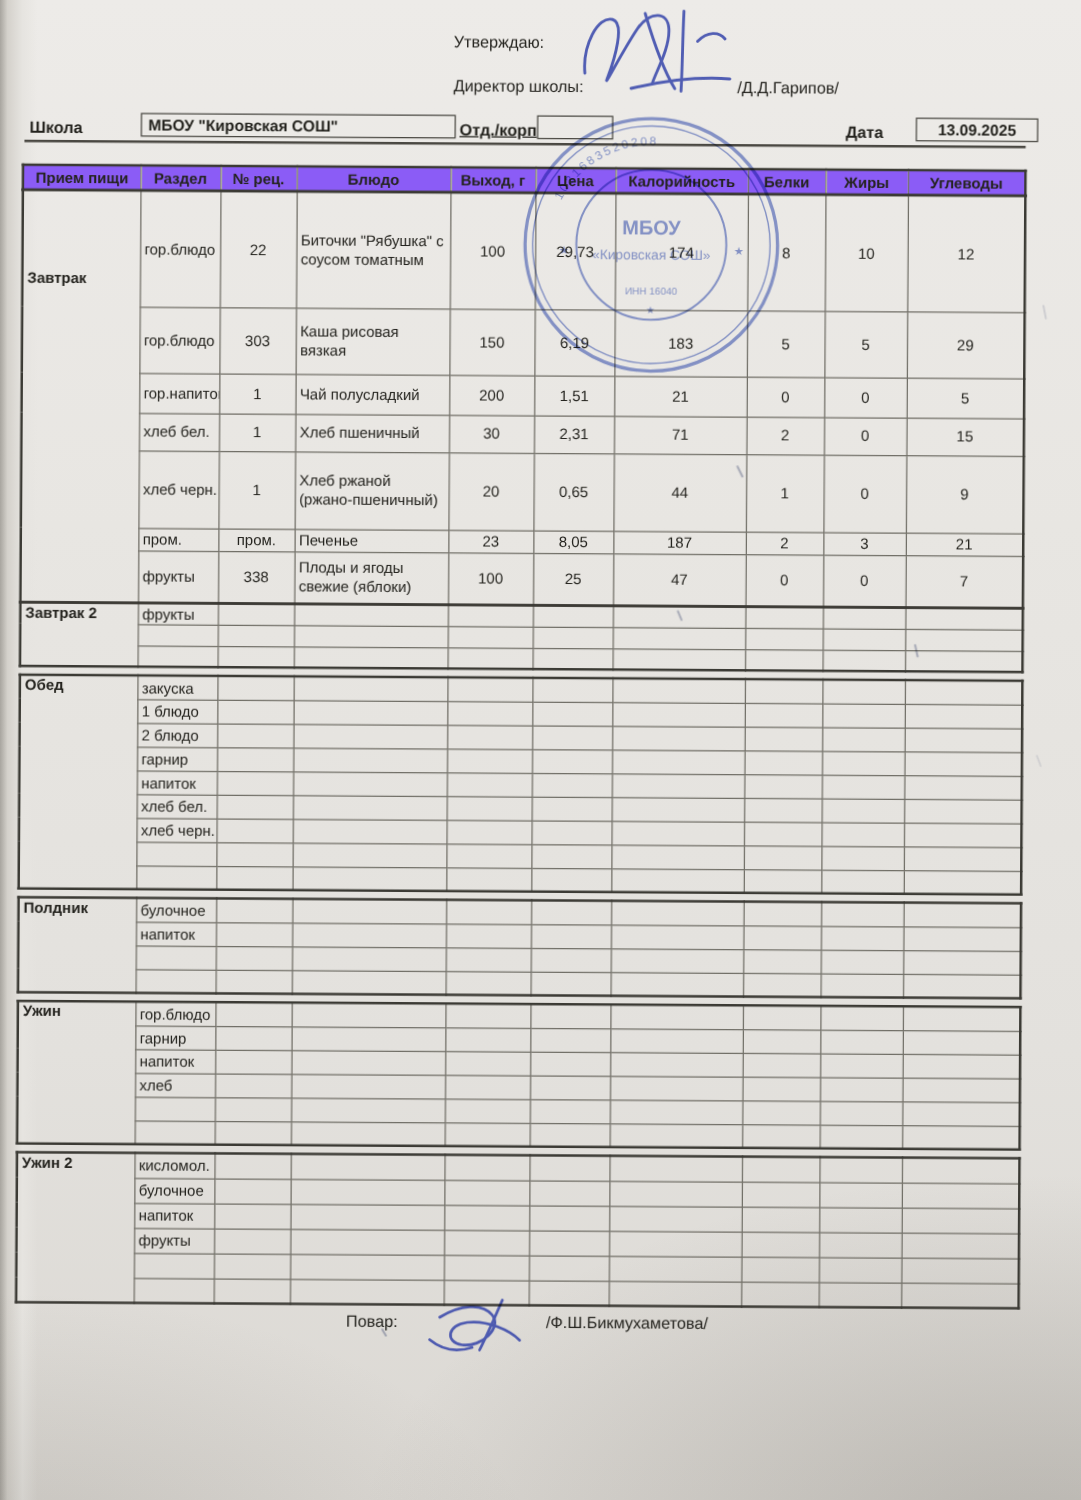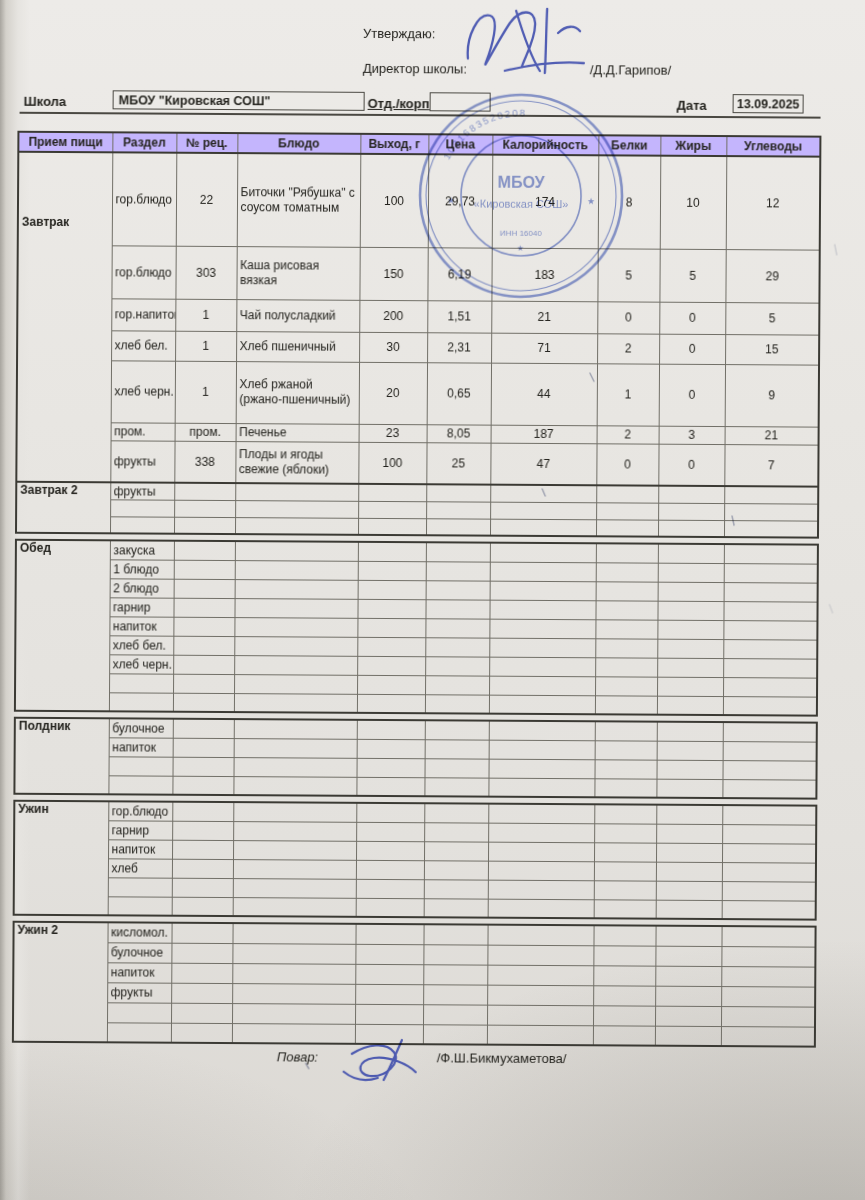--- a/index.html
+++ b/index.html
@@ -20,27 +20,27 @@
   .dir-name{position:absolute;left:562px;top:59px;font-size:13px;margin-left:28px;}
 
   .form-line{position:absolute;left:20px;top:90px;width:801px;height:22px;border-bottom:2px solid #4a4842;}
   .form-line .lbl{position:absolute;top:4px;font-weight:bold;font-size:13px;}
   .lbl-school{left:4px;text-align:center;}
   .lbl-dept{left:348px;text-decoration:underline;}
   .lbl-date{left:657px;}
   .fbox{position:absolute;top:0;height:19px;border:1.5px solid #4a4842;font-size:12.5px;font-weight:bold;box-sizing:border-box;background:rgba(236,234,230,0.4);}
   .box-school{left:93px;width:252px;padding:2px 5px 0 5px;}
   .box-dept{left:410px;width:61px;}
-  .box-date{left:713px;width:71px;text-align:center;padding-top:2px;}
+  .box-date{left:713px;width:98px;text-align:center;padding-top:2px;}
 
   
   .tables{position:absolute;left:18px;top:131px;width:810px;}
   .menu-table{width:802px;table-layout:fixed;border-collapse:collapse;border:2px solid #3b3a34;background:transparent;}
   .menu-table td,.menu-table th{border:1px solid #716f67;font-size:12px;padding:0 3px;overflow:hidden;color:#24231e;box-sizing:border-box;}
-  .head-table th{background:#c4b5fd;font-weight:bold;height:20px;text-align:center;padding:1px 2px;}
+  .head-table th{background:#8b5cf6;font-weight:bold;height:20px;text-align:center;padding:1px 2px;}
   col.c0{width:94px}col.c1{width:64px}col.c2{width:61px}col.c3{width:123px}col.c4{width:68px}
   col.c5{width:64px}col.c6{width:106px}col.c7{width:62px}col.c8{width:66px}col.c9{width:94px}
   .sec{margin-top:-2px;}
   .sec.gap{margin-top:5px;}
   .meal-cell{font-weight:bold;font-size:12.5px;text-align:left;vertical-align:top;padding:2px 4px;}
   .sec-0 .meal-cell{padding-top:62px;}
   .c-razdel{text-align:left;white-space:nowrap;padding-left:4px;}
   .c-dish{text-align:left;line-height:1.25;padding-left:4px;}
   .c-rec,.c-out,.c-price,.c-cal,.c-protein,.c-fat,.c-carb{text-align:center;}
   .sec-0 tr:nth-child(1){height:93px}
@@ -50,21 +50,21 @@
   .sec-0 tr:nth-child(5){height:62px}
   .sec-0 tr:nth-child(6){height:18px}
   .sec-0 tr:nth-child(7){height:42px}
   .sec-1 tr{height:17px}
   .sec-2 tr{height:19px}
   .sec-3 tr{height:19px}
   .sec-4 tr{height:19px}
   .sec-5 tr{height:20px}
 
   
-  .cook-label{position:absolute;left:283px;top:1048px;font-size:13px;font-style:italic;}
+  .cook-label{position:absolute;left:283px;top:1048px;font-size:13px;}
   .cook-name{position:absolute;left:443px;top:1048px;font-size:13px;}
 
   .ink-overlay{position:absolute;left:0;top:0;pointer-events:none;mix-blend-mode:multiply;}
 </style>
 </head>
 <body>
 
 <div class="sheet">
 
   <div class="approve">Утверждаю:</div>

